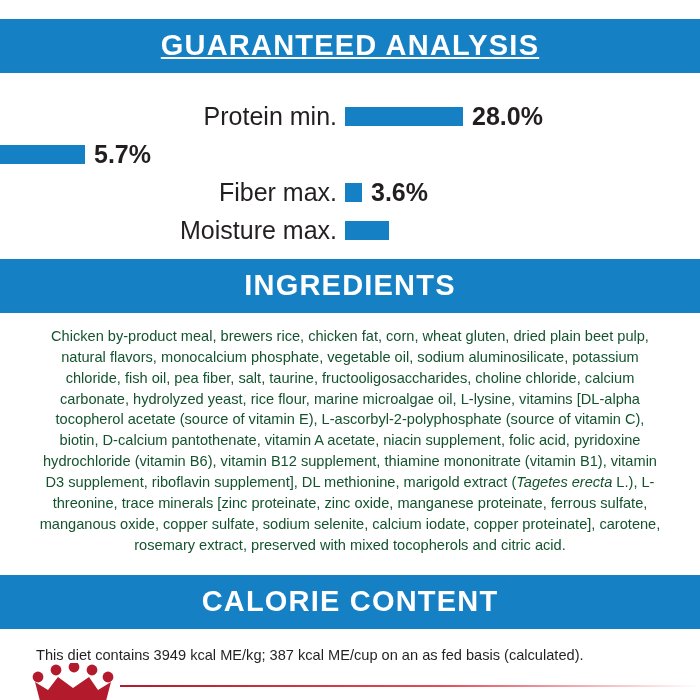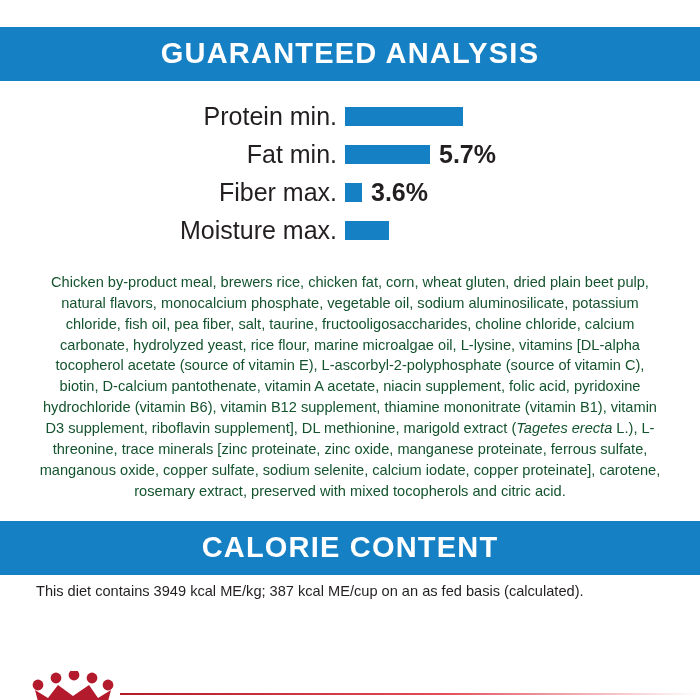--- a/index.html
+++ b/index.html
@@ -26,32 +26,33 @@
     background: #1680c4;
     color: #ffffff;
     text-align: center;
     font-size: 29px;
     font-weight: bold;
     letter-spacing: 1.2px;
     line-height: 1;
     padding: 12px 0 13px 0;
   }
   .section-header.ga {
-    margin-top: 27px;
+    margin-top: 19px;
+    text-decoration: underline;
   }
   .section-header.ing {
     margin-top: 0;
   }
   .section-header.cal {
     margin-top: 8px;
   }
 
   
   .ga-block {
-    padding-top: 16px;
+    padding-top: 24px;
     padding-bottom: 10px;
   }
   .ga-row {
     display: flex;
     align-items: center;
     height: 38px;
   }
   .ga-label {
     width: 345px;
     text-align: right;
@@ -80,21 +81,21 @@
     line-height: 1.43;
     color: #14532d;
     text-align: center;
   }
   .ingredients-body i {
     font-style: italic;
   }
 
   
   .calorie-body {
-    padding: 6px 36px 0 36px;
+    padding: 16px 36px 0 36px;
     font-size: 14.6px;
     line-height: 1.4;
     color: #231f20;
   }
 
   
   .footer {
     position: absolute;
     left: 0;
     bottom: 0;
@@ -123,41 +124,42 @@
 
 <div class="page">
 
   <div class="section-header ga">GUARANTEED ANALYSIS</div>
 
   <div class="ga-block">
 
     <div class="ga-row">
       <div class="ga-label">Protein min.</div>
       <div class="ga-bar" style="width:118px;"></div>
+      <div class="ga-value">28.0%</div>
     </div>
 
     <div class="ga-row">
-      <div class="ga-label">Fat min.</div>
       <div class="ga-bar" style="width:85px;"></div>
       <div class="ga-value">5.7%</div>
     </div>
 
     <div class="ga-row">
       <div class="ga-label">Fiber max.</div>
       <div class="ga-bar" style="width:17px;"></div>
       <div class="ga-value">3.6%</div>
     </div>
 
     <div class="ga-row">
       <div class="ga-label">Moisture max.</div>
       <div class="ga-bar" style="width:44px;"></div>
     </div>
 
   </div>
 
+  <div class="section-header ing">INGREDIENTS</div>
 
   <div class="ingredients-body"><span>Chicken by-product meal, brewers rice, chicken fat, corn, wheat gluten, dried plain beet pulp, natural flavors, monocalcium phosphate, vegetable oil, sodium aluminosilicate, potassium chloride, fish oil, pea fiber, salt, taurine, fructooligosaccharides, choline chloride, calcium carbonate, hydrolyzed yeast, rice flour, marine microalgae oil, L-lysine, vitamins [DL-alpha tocopherol acetate (source of vitamin E), L-ascorbyl-2-polyphosphate (source of vitamin C), biotin, D-calcium pantothenate, vitamin A acetate, niacin supplement, folic acid, pyridoxine hydrochloride (vitamin B6), vitamin B12 supplement, thiamine mononitrate (vitamin B1), vitamin D3 supplement, riboflavin supplement], DL methionine, marigold extract (</span><i>Tagetes erecta</i><span> L.), L-threonine, trace minerals [zinc proteinate, zinc oxide, manganese proteinate, ferrous sulfate, manganous oxide, copper sulfate, sodium selenite, calcium iodate, copper proteinate], carotene, rosemary extract, preserved with mixed tocopherols and citric acid.</span></div>
 
   <div class="section-header cal">CALORIE CONTENT</div>
 
   <div class="calorie-body">This diet contains 3949 kcal ME/kg; 387 kcal ME/cup on an as fed basis (calculated).</div>
 
   <div class="footer">
     <div class="footer-rule"></div>
     <div class="crown">

